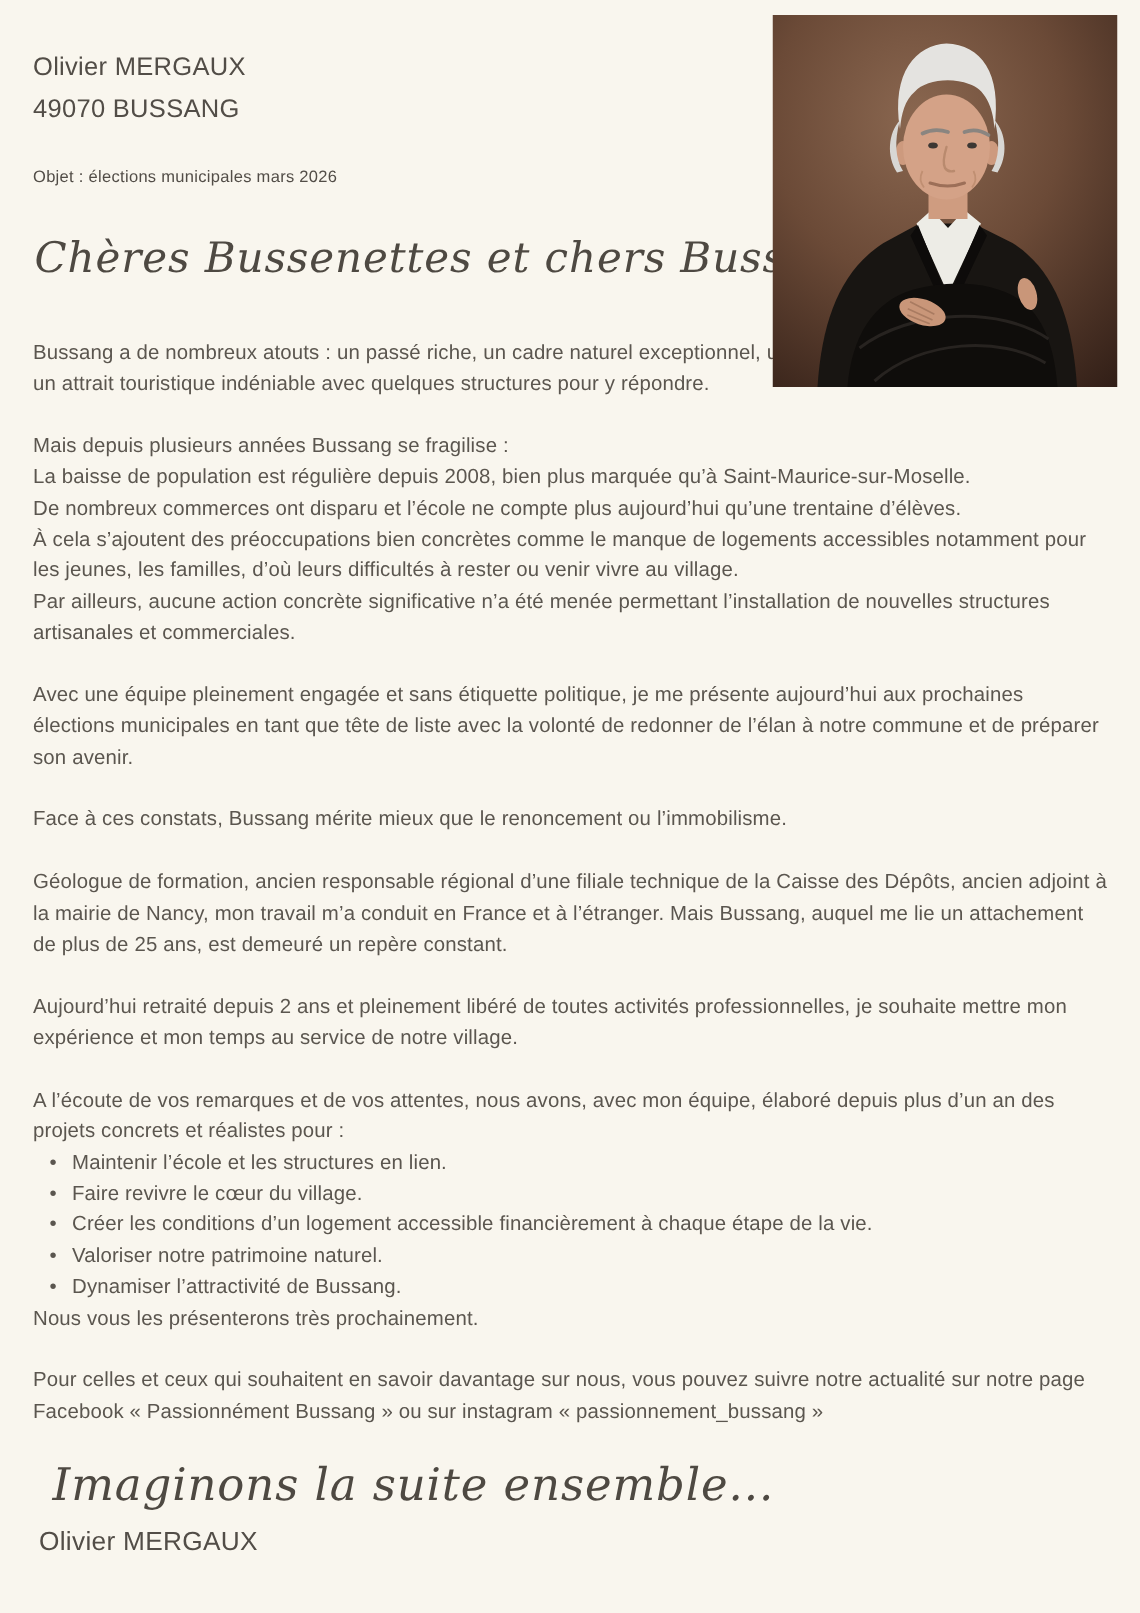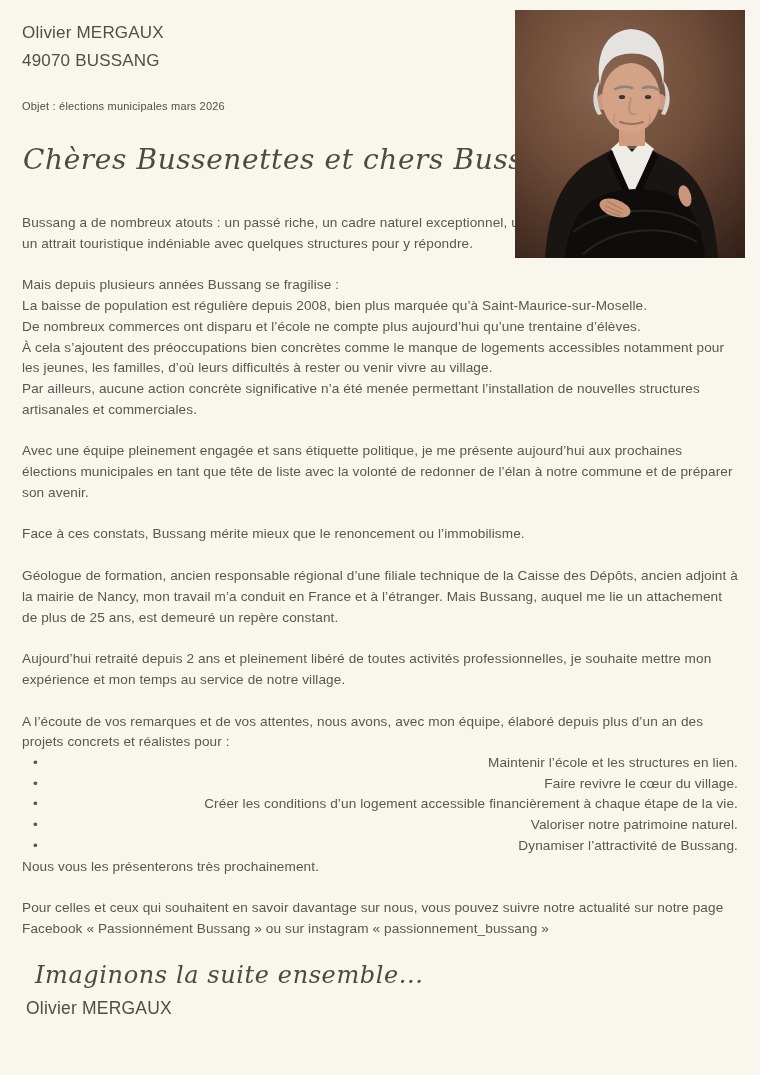--- a/index.html
+++ b/index.html
@@ -7,21 +7,21 @@
     width: 760px; height: 1075px;
     background: #f9f6ee;
     font-family: "Liberation Sans", sans-serif;
     color: #58534c;
     overflow: hidden;
   }
   .page {
     position: relative;
     width: 760px; height: 1075px;
     box-sizing: border-box;
-    padding: 0 22px;
+    padding: 12px 22px;
   }
   .portrait {
     position: absolute;
     top: 10px; left: 515px;
     width: 230px; height: 248px;
     display: block;
   }
   .sender {
     padding-top: 19px;
     font-size: 17px;
@@ -50,29 +50,29 @@
     margin-top: 37px;
     font-size: 13.6px;
     line-height: 20.7px;
     color: #5b564f;
     max-width: 716px;
     letter-spacing: 0.1px;
   }
   .block { margin: 0 0 21px 0; }
   .block p { margin: 0; }
   .bullet-list { list-style: none; margin: 0; padding: 0; }
-  .bullet-list li { position: relative; padding-left: 26px; text-align: right; }
+  .bullet-list li { position: relative; padding-left: 26px; }
   .bullet-list li::before {
     content: "\2022";
     position: absolute; left: 11px; top: 0;
     color: #5b564f;
   }
   .closing-script {
     margin: 5px 0 0 13px;
-    font-size: 24px;
+    font-size: 30px;
     letter-spacing: 0.6px;
   }
   .signature {
     margin: 9px 0 0 4px;
     font-size: 17.5px;
     color: #524d47;
     letter-spacing: 0.2px;
   }
 </style>
 </head>

